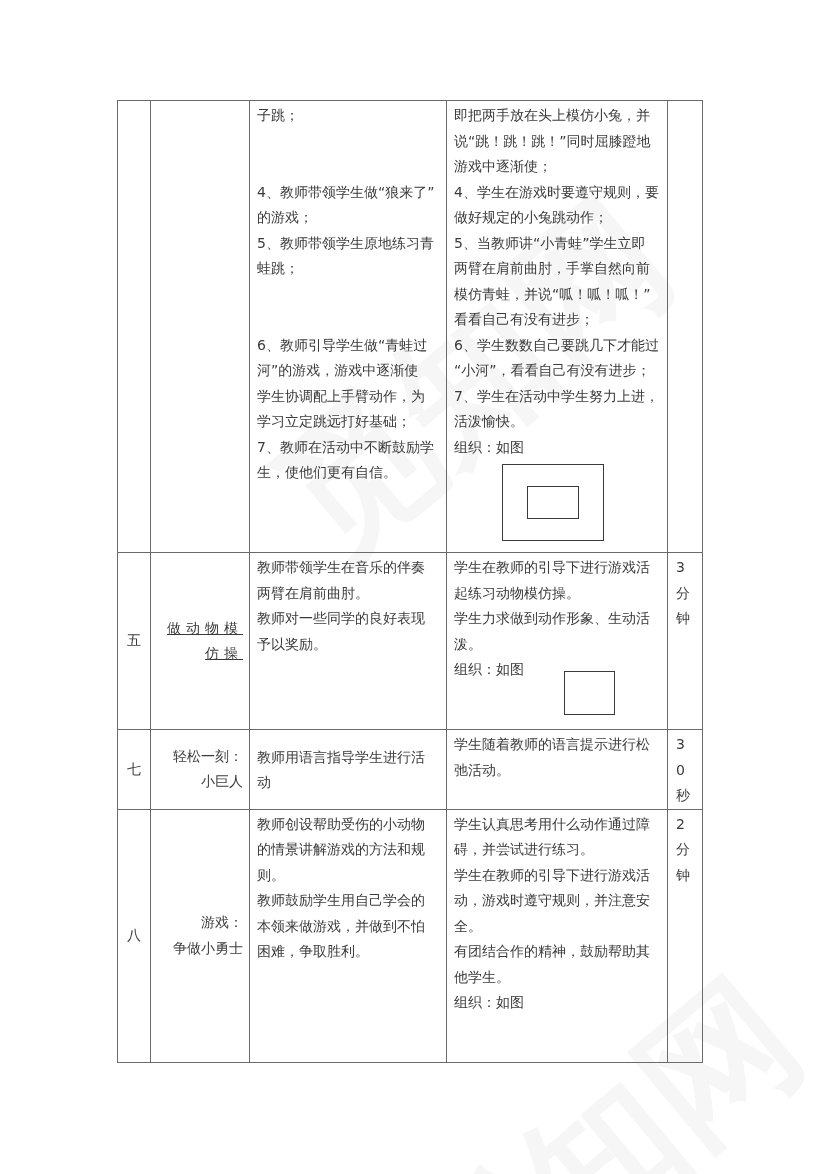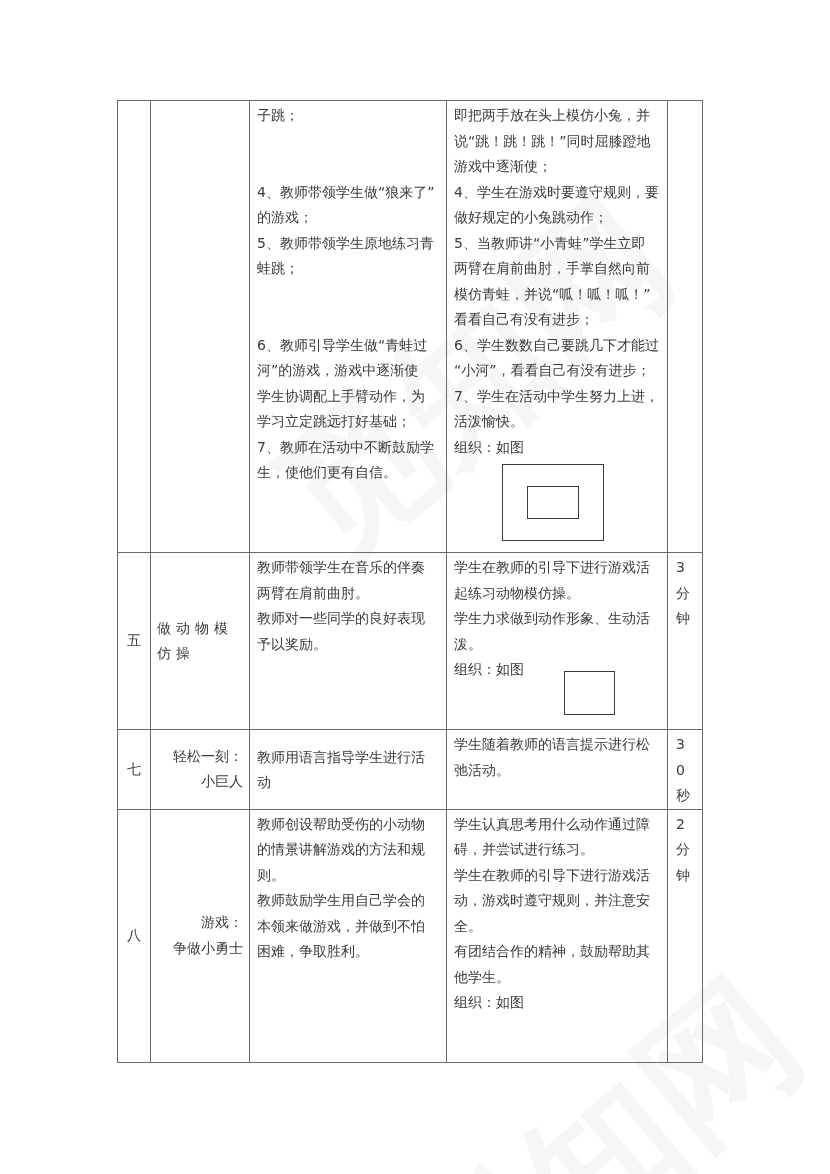--- a/index.html
+++ b/index.html
@@ -58,21 +58,21 @@
       position: relative;
     }
     .cell-num {
       vertical-align: middle !important;
       text-align: center;
     }
     .cell-title {
       vertical-align: middle !important;
       text-align: right;
     }
-    .cell-title.left { text-align: left; }
+    .cell-title.left { text-align: right; text-decoration: underline; }
     .cell-title .cell-inner { padding: 0 6px; }
     .spaced { letter-spacing: 5px; }
     .cell-time .cell-inner {
       padding: 2px 0 0 8px;
       width: 14px;
       word-break: break-all;
       line-height: 25.5px;
     }
     .line { display: block; }
     .gap { display: block; height: 25.5px; }

